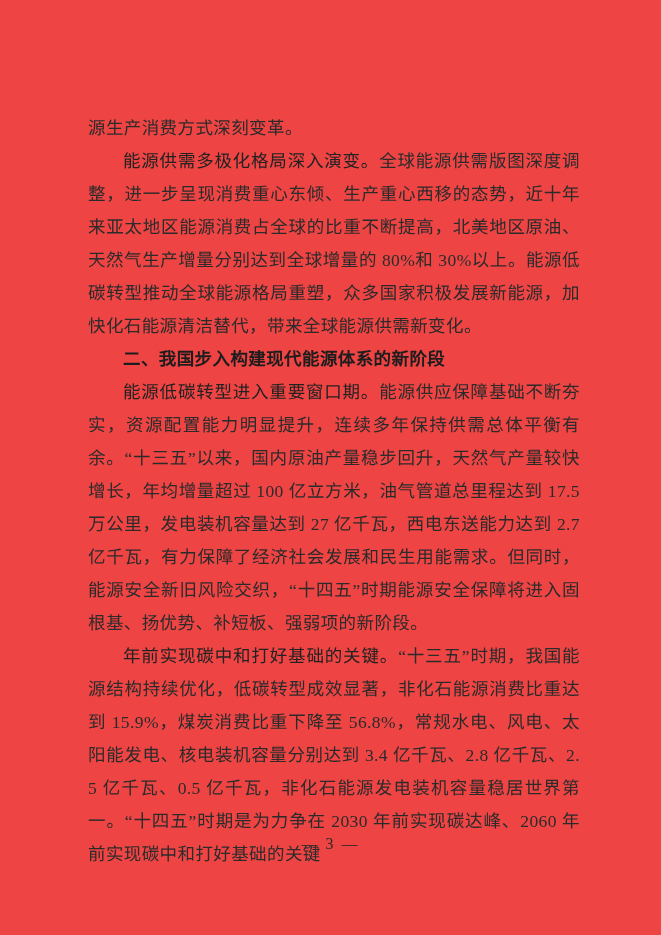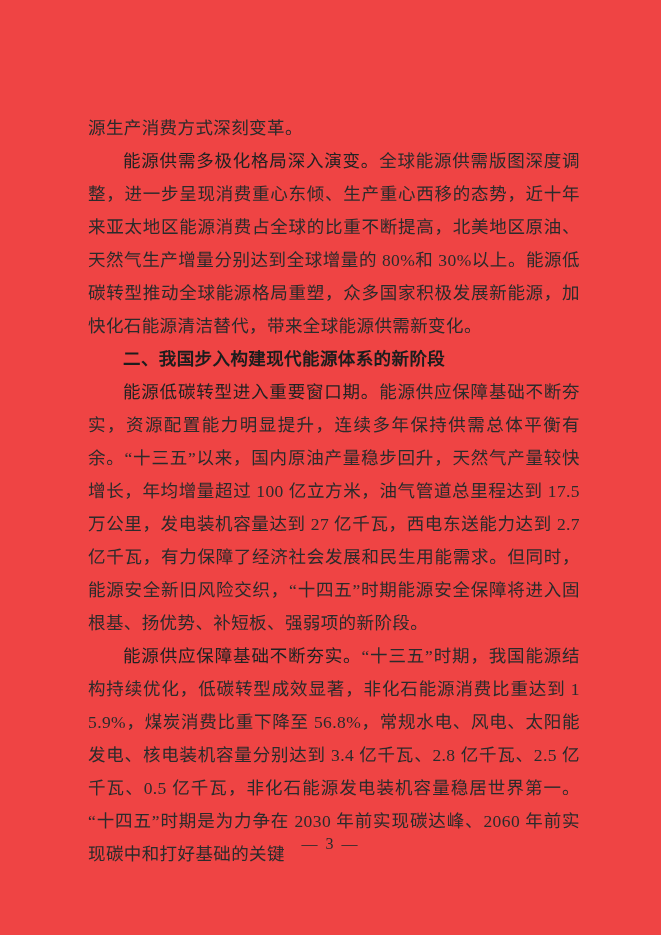--- a/index.html
+++ b/index.html
@@ -66,18 +66,18 @@
   <div class="content">
 
     <p class="para">源生产消费方式深刻变革。</p>
 
     <p class="para indent"><span class="lead">能源供需多极化格局深入演变。</span><span>全球能源供需版图深度调整，进一步呈现消费重心东倾、生产重心西移的态势，近十年来亚太地区能源消费占全球的比重不断提高，北美地区原油、天然气生产增量分别达到全球增量的 80%和 30%以上。能源低碳转型推动全球能源格局重塑，众多国家积极发展新能源，加快化石能源清洁替代，带来全球能源供需新变化。</span></p>
 
     <h2 class="heading">二、我国步入构建现代能源体系的新阶段</h2>
 
     <p class="para indent"><span class="lead">能源低碳转型进入重要窗口期。</span><span>能源供应保障基础不断夯实，资源配置能力明显提升，连续多年保持供需总体平衡有余。“十三五”以来，国内原油产量稳步回升，天然气产量较快增长，年均增量超过 100 亿立方米，油气管道总里程达到 17.5 万公里，发电装机容量达到 27 亿千瓦，西电东送能力达到 2.7 亿千瓦，有力保障了经济社会发展和民生用能需求。但同时，能源安全新旧风险交织，“十四五”时期能源安全保障将进入固根基、扬优势、补短板、强弱项的新阶段。</span></p>
 
-    <p class="para indent"><span class="lead">能源供应保障基础不断夯实。</span><span>“十三五”时期，我国能源结构持续优化，低碳转型成效显著，非化石能源消费比重达到 15.9%，煤炭消费比重下降至 56.8%，常规水电、风电、太阳能发电、核电装机容量分别达到 3.4 亿千瓦、2.8 亿千瓦、2.5 亿千瓦、0.5 亿千瓦，非化石能源发电装机容量稳居世界第一。“十四五”时期是为力争在 2030 年前实现碳达峰、2060 年前实现碳中和打好基础的关键</span></p>
+    <p class="para indent"><span class="lead">年前实现碳中和打好基础的关键。</span><span>“十三五”时期，我国能源结构持续优化，低碳转型成效显著，非化石能源消费比重达到 15.9%，煤炭消费比重下降至 56.8%，常规水电、风电、太阳能发电、核电装机容量分别达到 3.4 亿千瓦、2.8 亿千瓦、2.5 亿千瓦、0.5 亿千瓦，非化石能源发电装机容量稳居世界第一。“十四五”时期是为力争在 2030 年前实现碳达峰、2060 年前实现碳中和打好基础的关键</span></p>
 
   </div>
 
   <div class="footer">— 3 —</div>
 </div>
 
 </body></html>

